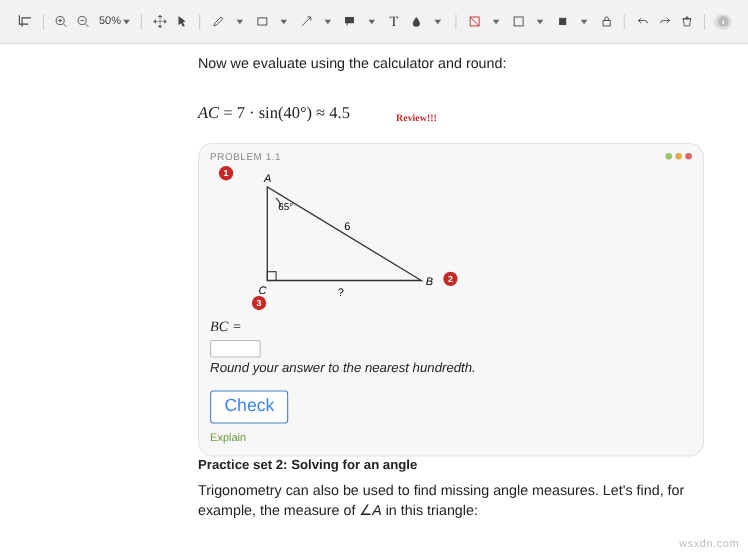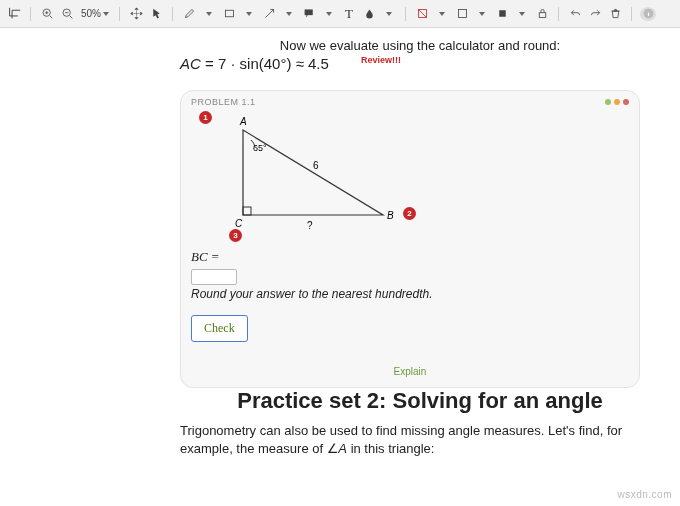--- a/index.html
+++ b/index.html
@@ -6,41 +6,42 @@
   body {
     font-family: -apple-system, BlinkMacSystemFont, "Segoe UI", Helvetica, Arial, sans-serif;
     background: #fff;
     width: 680px;
     height: 506px;
     overflow: hidden;
     color: #222;
     font-size: 13px;
   }
   .toolbar {
-    height: 28px;
+    height: 40px;
     background: #f2f2f2;
     border-bottom: 1px solid #d9d9d9;
     display: flex;
     align-items: center;
     padding: 0 6px;
     gap: 4px;
     font-size: 11px;
     color: #444;
+    justify-content: center;
   }
   .tb-sep { width: 1px; height: 14px; background: #ccc; margin: 0 4px; }
   .tb-item { display: inline-flex; align-items: center; justify-content: center; min-width: 16px; height: 16px; cursor: default; position: relative; }
   .tb-item svg { width: 13px; height: 13px; }
   .zoom { font-size: 10px; padding: 0 2px; display: inline-flex; align-items: center; gap: 2px; }
   .caret-down { width: 0; height: 0; border-left: 3px solid transparent; border-right: 3px solid transparent; border-top: 4px solid #666; display: inline-block; }
   .content {
     padding: 10px 0 0 180px;
     width: 660px;
   }
-  .intro { font-size: 13px; margin-bottom: 2px; text-align: center; }
-  .eq-row { display: flex; align-items: flex-start; gap: 32px; font-family: Liberation Sans, sans-serif; font-size: 15px; margin-bottom: 18px; }
+  .intro { font-size: 13px; margin-bottom: 30px; }
+  .eq-row { display: flex; align-items: flex-end; gap: 42px; font-family: Liberation Serif, serif; font-size: 15px; margin-bottom: 18px; }
   .eq-row .ital { font-style: italic; }
   .review { color: #c62828; font-size: 9px; font-weight: 600; }
   .card {
     background: #f7f7f7;
     border: 1px solid #e3e3e3;
     border-radius: 13px;
     width: 460px;
     padding: 6px 10px 10px 10px;
     position: relative;
   }
@@ -49,25 +50,25 @@
   .dot3 { width: 6px; height: 6px; border-radius: 50%; }
   .d-green { background: #9cc26b; }
   .d-orange { background: #e9a94b; }
   .d-red { background: #d86666; }
   .tri-wrap { position: relative; height: 130px; margin: 4px 0 4px 10px; }
   .marker { width: 13px; height: 13px; background: #c62828; border-radius: 50%; color: #fff; font-size: 8px; display: inline-flex; align-items: center; justify-content: center; position: absolute; font-weight: 600; }
   .tri-svg { position: absolute; left: 22px; top: 4px; }
   .prompt { font-family: Georgia, serif; font-size: 13px; font-style: italic; margin-top: 8px; display: flex; align-items: flex-start; gap: 4px; flex-direction: column; }
   .prompt input { border: 1px solid #b9b9b9; border-radius: 2px; width: 46px; height: 16px; font-size: 11px; padding: 1px 2px; }
   .hint { font-style: italic; font-size: 12px; margin-top: 2px; }
-  .check-btn { margin-top: 14px; border: 1px solid #4a7dc7; background: #fff; color: #4d7c0f; padding: 5px 12px; border-radius: 3px; font-size: 12px; cursor: default; font-family: Liberation Serif, serif; }
-  .explain { margin-top: 24px; color: #6a9a3e; font-size: 10px; text-align: center; }
+  .check-btn { margin-top: 14px; border: 1px solid #4a7dc7; background: #fff; color: #3b82f6; padding: 5px 12px; border-radius: 3px; font-size: 16px; cursor: default; }
+  .explain { margin-top: 8px; color: #6a9a3e; font-size: 10px; }
   .more-line { font-style: italic; font-size: 12px; margin: 14px 0 18px 0; }
   .more-line a { color: #2d6fb0; text-decoration: none; }
-  .h2 { font-size: 22px; font-weight: 700; margin-bottom: 8px; text-align: center; }
+  .h2 { font-size: 12px; font-weight: 700; margin-bottom: 8px; }
   .body-p { font-size: 13px; line-height: 1.4; }
   .watermark { position: absolute; right: 8px; bottom: 6px; font-size: 10px; color: #bbb; letter-spacing: 0.5px; }
 </style>
 </head>
 <body>
 
 <div class="toolbar">
   <span class="tb-item">
       <svg viewBox="0 0 16 16">
         <path d="M2 1v10h10M5 14V4h10" stroke="#444" stroke-width="1.2" fill="none"></path>

